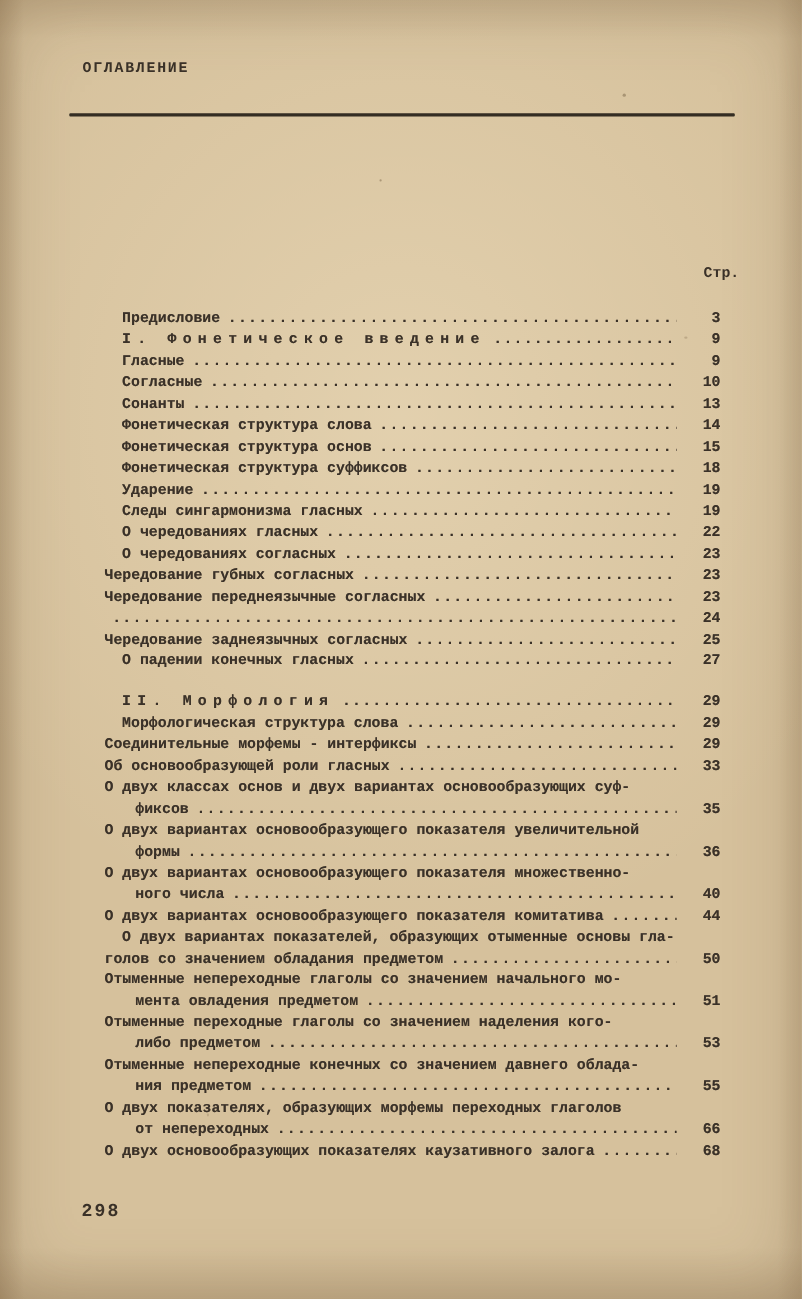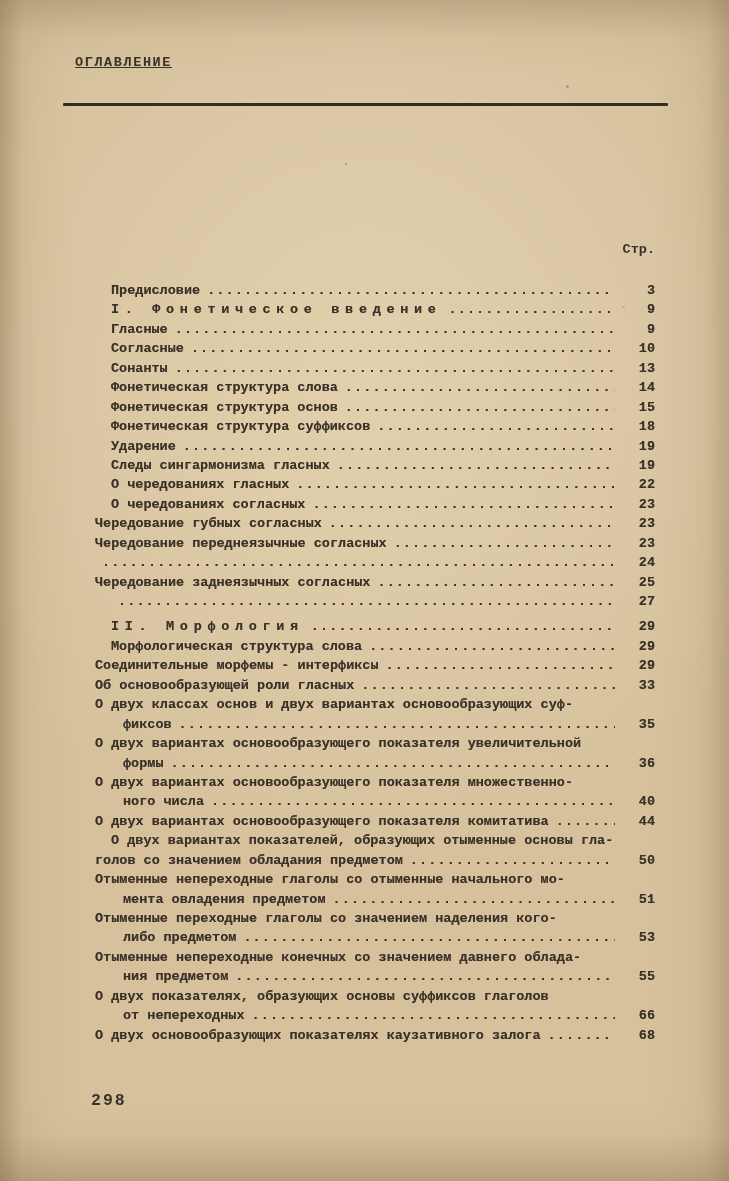--- a/index.html
+++ b/index.html
@@ -12,53 +12,53 @@
     background:
       radial-gradient(ellipse 90% 60% at 50% 32%, rgba(255,243,215,0.30), rgba(255,243,215,0) 70%),
       linear-gradient(90deg, rgba(110,80,45,0.22) 0%, rgba(110,80,45,0) 3%, rgba(110,80,45,0) 97%, rgba(110,80,45,0.14) 100%),
       linear-gradient(180deg, rgba(110,80,45,0.12) 0%, rgba(110,80,45,0) 3%, rgba(110,80,45,0) 96%, rgba(110,80,45,0.16) 100%),
       #d6c19c;
     box-shadow: inset 0 0 70px rgba(95,70,38,0.28);
     color: #3a3128;
   }
   .running-head {
     position: absolute; left: 75px; top: 55px;
-    font-size: 13.5px; font-weight: 700; letter-spacing: 1.6px; white-space: pre; text-decoration: underline;
+    font-size: 13.5px; font-weight: 700; letter-spacing: 1.6px; white-space: pre;
   }
   .head-rule {
     position: absolute; left: 63px; top: 103px; width: 605px; height: 3px;
     background: #342d23; border-radius: 1px;
   }
   .col-header {
-    position: absolute; right: 74px; top: 242px;
+    position: absolute; right: 57px; top: 242px;
     font-size: 13.5px; font-weight: 700;
   }
   .toc {
     position: absolute; left: 75px; right: 74px; top: 281px;
   }
   .toc-row {
     display: flex; align-items: baseline;
     height: 19.45px; line-height: 19.45px;
     font-size: 13.5px; font-weight: 700;
     text-shadow: 0 0 0.5px rgba(58,49,40,0.55);
     padding-left: 36px;
   }
   .toc-row.indent-1 { padding-left: 20px; }
   .toc-row.indent-2 { padding-left: 48px; align-items: center; }
-  .toc-row.gap-before { margin-top: 6px; }
+  .toc-row.gap-before { margin-top: 18px; }
   .toc-row .title { white-space: pre; flex: 0 0 auto; }
   .toc-row.spaced .title { letter-spacing: 0.42em; text-align: center; }
   .toc-row .leader {
     flex: 1 1 auto; min-width: 0; overflow: hidden; white-space: nowrap;
     letter-spacing: 1.1px; margin: 0 4px 0 7px;
   }
   .toc-row .pagenum { flex: 0 0 auto; min-width: 36px; text-align: right; }
   .folio {
     position: absolute; left: 74px; top: 1091px;
-    font-size: 16.5px; font-weight: 700; letter-spacing: 2px; margin-left: 17px;
+    font-size: 16.5px; font-weight: 700; letter-spacing: 2px;
   }
   .speck { position: absolute; border-radius: 50%; background: rgba(80,60,35,0.35); }
   .speck.s1 { width: 3px; height: 3px; left: 566px; top: 85px; }
   .speck.s2 { width: 2px; height: 2px; left: 345px; top: 163px; }
   .speck.s3 { width: 3px; height: 2px; left: 622px; top: 306px; opacity: .6; }
   .speck.s4 { width: 2px; height: 3px; left: 188px; top: 1012px; opacity: .5; }
 </style>
 </head>
 <body>
 
@@ -140,20 +140,21 @@
       <div class="toc-row indent-1">
         <span class="leader">................................................................................................................................................................</span>
         <span class="pagenum">24</span>
       </div>
       <div class="toc-row indent-1">
         <span class="title">Чередование заднеязычных согласных</span>
         <span class="leader">................................................................................................................................................................</span>
         <span class="pagenum">25</span>
       </div>
       <div class="toc-row indent-0">
+        <span class="title">О падении конечных гласных</span>
         <span class="leader">................................................................................................................................................................</span>
         <span class="pagenum">27</span>
       </div>
       <div class="toc-row indent-0 spaced gap-before">
         <span class="title">II. Морфология</span>
         <span class="leader">................................................................................................................................................................</span>
         <span class="pagenum">29</span>
       </div>
       <div class="toc-row indent-0">
         <span class="title">Морфологическая структура слова</span>
@@ -201,21 +202,21 @@
       </div>
       <div class="toc-row indent-0">
         <span class="title">О двух вариантах показателей, образующих отыменные основы гла-</span>
       </div>
       <div class="toc-row indent-1">
         <span class="title">голов со значением обладания предметом</span>
         <span class="leader">................................................................................................................................................................</span>
         <span class="pagenum">50</span>
       </div>
       <div class="toc-row indent-1">
-        <span class="title">Отыменные непереходные глаголы со отыменные начального мо-</span>
+        <span class="title">Отыменные непереходные глаголы со значением начального мо-</span>
       </div>
       <div class="toc-row indent-2">
         <span class="title">мента овладения предметом</span>
         <span class="leader">................................................................................................................................................................</span>
         <span class="pagenum">51</span>
       </div>
       <div class="toc-row indent-1">
         <span class="title">Отыменные переходные глаголы со значением наделения кого-</span>
       </div>
       <div class="toc-row indent-2">
@@ -225,21 +226,21 @@
       </div>
       <div class="toc-row indent-1">
         <span class="title">Отыменные непереходные конечных со значением давнего облада-</span>
       </div>
       <div class="toc-row indent-2">
         <span class="title">ния предметом</span>
         <span class="leader">................................................................................................................................................................</span>
         <span class="pagenum">55</span>
       </div>
       <div class="toc-row indent-1">
-        <span class="title">О двух показателях, образующих основы суффиксов глаголов</span>
+        <span class="title">О двух показателях, образующих морфемы переходных глаголов</span>
       </div>
       <div class="toc-row indent-2">
         <span class="title">от непереходных</span>
         <span class="leader">................................................................................................................................................................</span>
         <span class="pagenum">66</span>
       </div>
       <div class="toc-row indent-1">
         <span class="title">О двух основообразующих показателях каузативного залога</span>
         <span class="leader">................................................................................................................................................................</span>
         <span class="pagenum">68</span>

